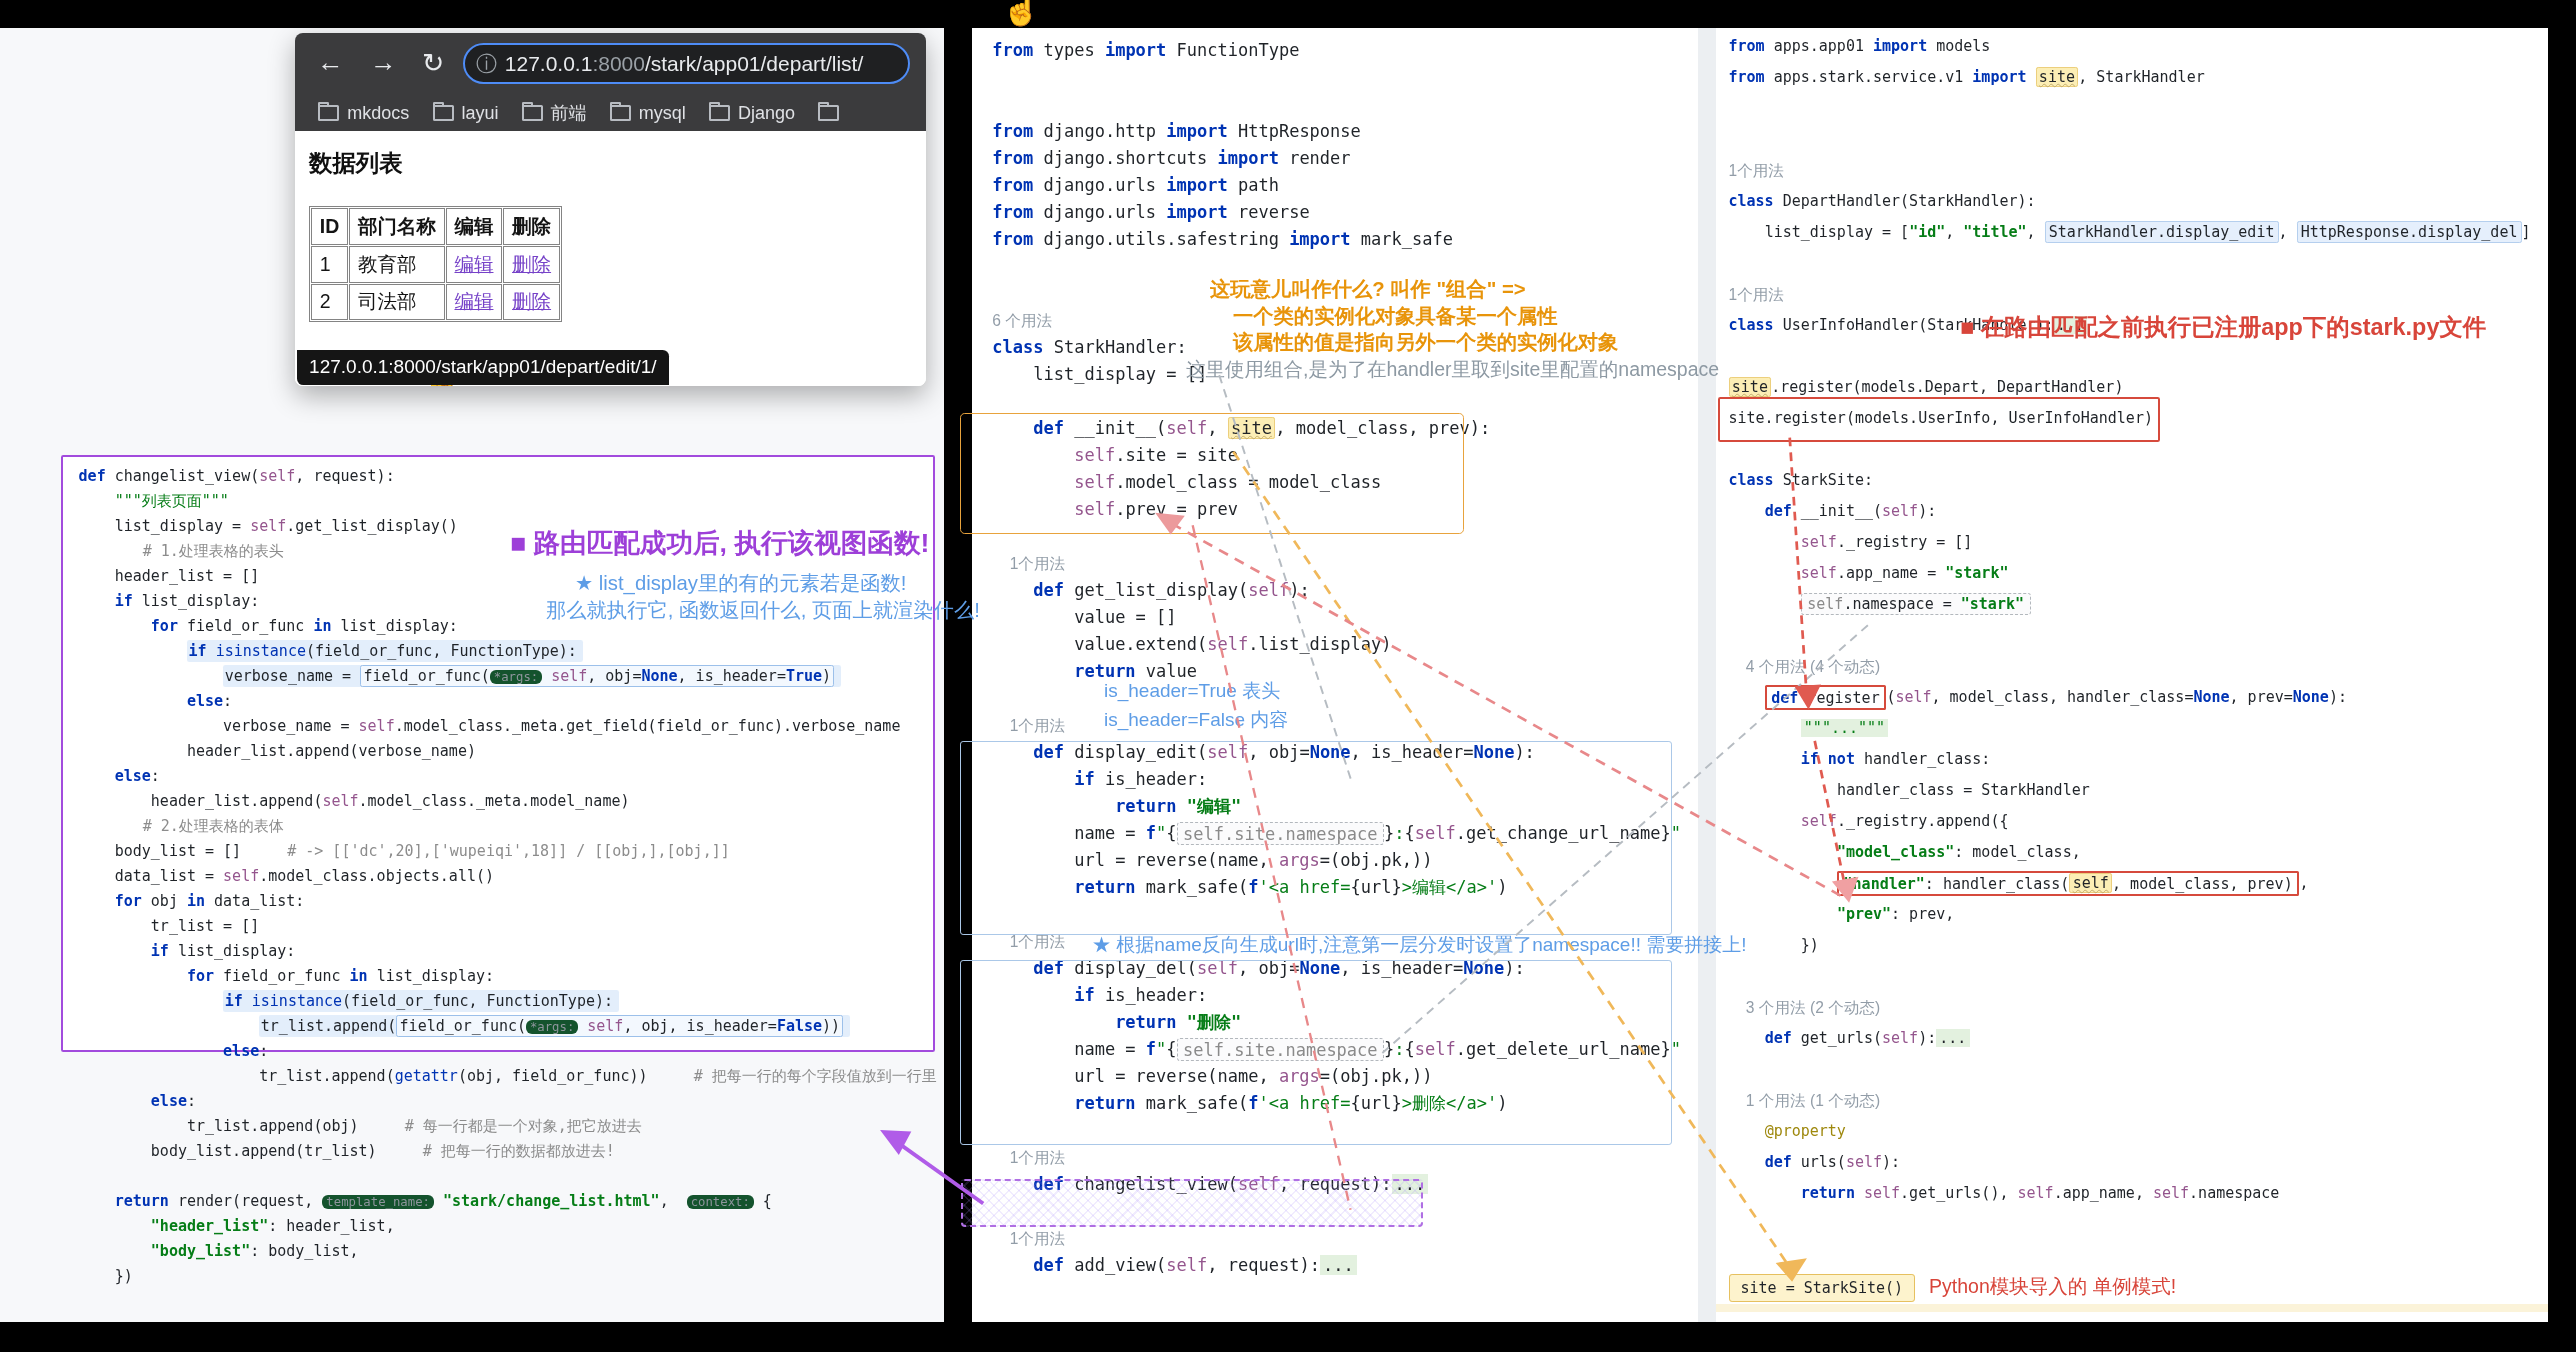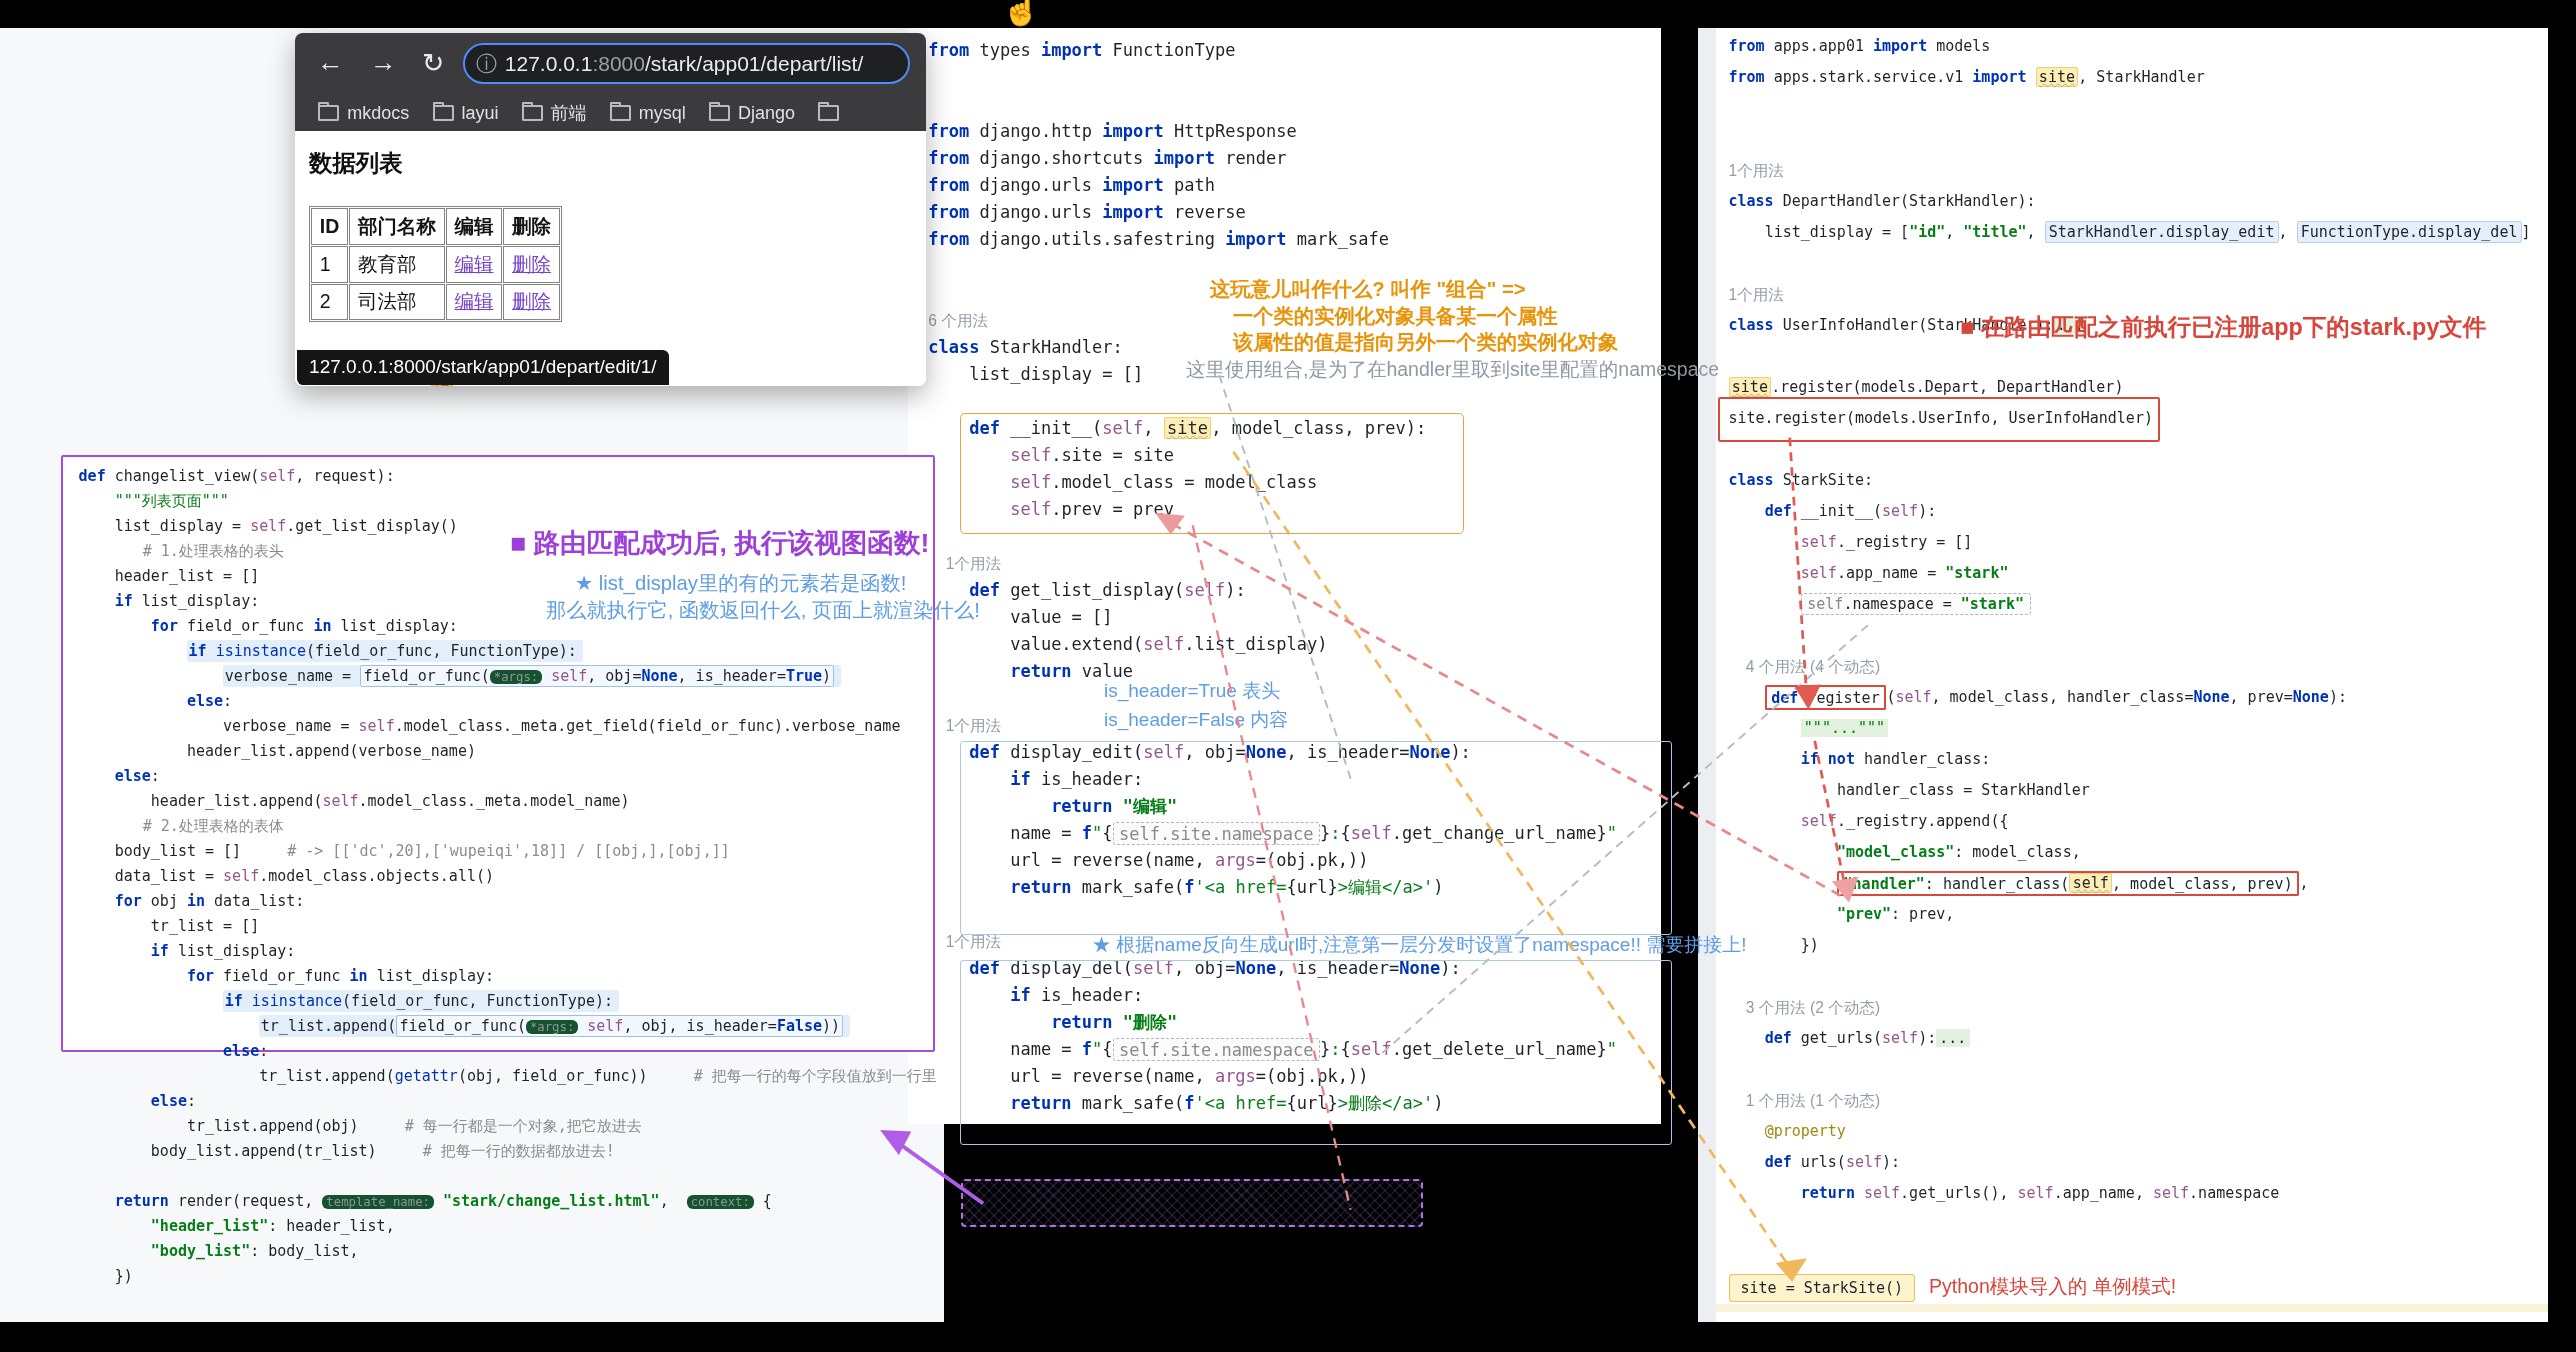--- a/index.html
+++ b/index.html
@@ -1,21 +1,21 @@
 <!DOCTYPE html>
 <html style="font-size:12.5px"><head>
 <meta charset="utf-8">
 <style>
   html,body{margin:0;padding:0;background:#000;}
   #stage{position:relative;width:2576px;height:1352px;background:#000;overflow:hidden;
          font-family:"Liberation Sans",sans-serif;}
   
   .bar{position:absolute;background:#000;}
   #canvas-left{position:absolute;left:0;top:28px;width:944px;height:1294px;background:#f7f8fa;}
-  #panel-middle{position:absolute;left:908px;top:28px;width:753px;height:1096px;background:#fff;overflow:hidden;}
+  #panel-middle{position:absolute;left:972px;top:28px;width:753px;height:1294px;background:#fff;overflow:hidden;}
   #gap-mid{position:absolute;left:1698px;top:28px;width:19px;height:1294px;background:#eceff2;}
   #panel-right{position:absolute;left:1716px;top:28px;width:832px;height:1294px;background:#fff;overflow:hidden;text-decoration:underline;}
   
   .code{font-family:"DejaVu Sans Mono",monospace;color:#1f2328;}
   .cl{white-space:pre;position:relative;}
   .pp .cl{height:25px;line-height:25px;font-size:15px;}
   .mp .cl{height:27px;line-height:27px;font-size:17px;}
   .rp .cl{height:31px;line-height:31px;font-size:15px;}
   .cl.lab{font-family:"Liberation Sans",sans-serif;color:#929da8;font-size:15.6px;}
   .k{color:#0033b3;font-weight:bold;}
@@ -151,21 +151,21 @@
   </div>
   <div id="gap-mid"></div>
   <div id="panel-right" class="code rp">
     <div id="right-code" style="position:absolute;left:12.5px;top:3.1px;right:1.6px;">
         <div class="cl"><span class="k">from </span><span class="p">apps.app01 </span><span class="k">import </span><span class="p">models</span></div>
         <div class="cl"><span class="k">from </span><span class="p">apps.stark.service.v1 </span><span class="k">import </span><span class="y">site</span><span class="p">, StarkHandler</span></div>
         <div class="cl"></div>
         <div class="cl"></div>
         <div class="cl lab">1个用法</div>
         <div class="cl"><span class="k">class </span><span class="p">DepartHandler(StarkHandler):</span></div>
-        <div class="cl">    <span class="p">list_display = [</span><span class="sb">"id"</span><span class="p">, </span><span class="sb">"title"</span><span class="p">, </span><span class="bb">StarkHandler.display_edit</span><span class="p">, </span><span class="bb">FunctionType.display_del</span><span class="p">]</span></div>
+        <div class="cl">    <span class="p">list_display = [</span><span class="sb">"id"</span><span class="p">, </span><span class="sb">"title"</span><span class="p">, </span><span class="bb">StarkHandler.display_edit</span><span class="p">, </span><span class="bb">HttpResponse.display_del</span><span class="p">]</span></div>
         <div class="cl"></div>
         <div class="cl lab">1个用法</div>
         <div class="cl"><span class="k">class </span><span class="p">UserInfoHandler(StarkHandler):</span><span class="fold">...</span></div>
         <div class="cl"></div>
         <div class="cl"><span class="y">site</span><span class="p">.register(models.Depart, DepartHandler)</span></div>
         <div class="cl"><span class="p">site.register(models.UserInfo, UserInfoHandler)</span></div>
         <div class="cl"></div>
         <div class="cl"><span class="k">class </span><span class="p">StarkSite:</span></div>
         <div class="cl">    <span class="k">def </span><span class="p">__init__(</span><span class="sf">self</span><span class="p">):</span></div>
         <div class="cl">        <span class="sf">self</span><span class="p">._registry = []</span></div>

